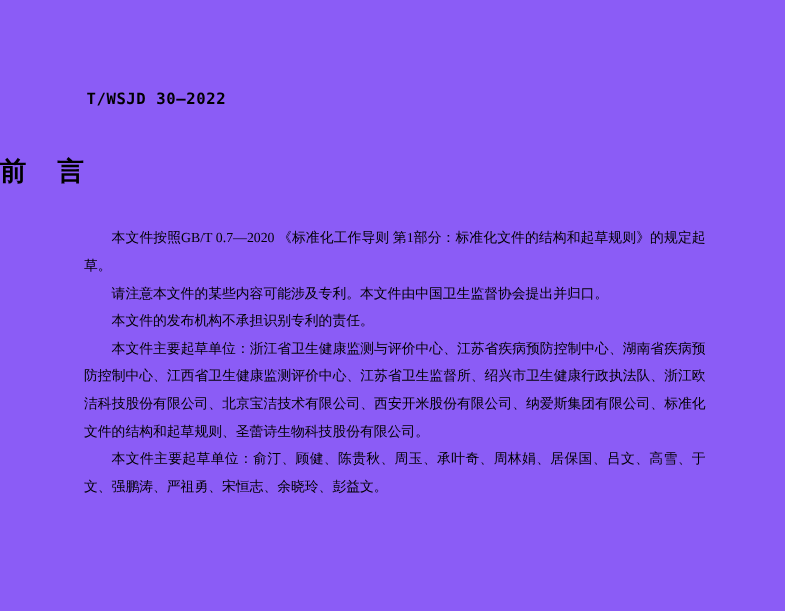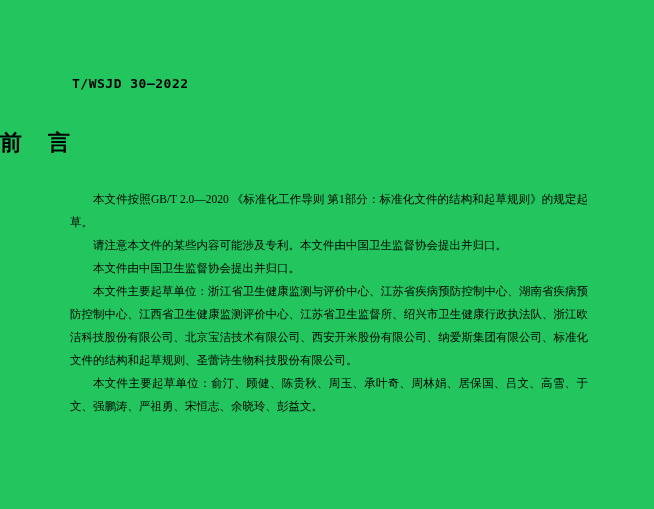--- a/index.html
+++ b/index.html
@@ -4,21 +4,21 @@
 <style>
   html, body {
     margin: 0;
     padding: 0;
     background: #ffffff;
   }
   .page {
     position: relative;
     width: 654px;
     height: 509px;
-    background: #22c55e;
+    background: #8b5cf6;
     overflow: hidden;
     color: #000000;
   }
   .doc-header {
     position: absolute;
     left: 72px;
     top: 76px;
     font-family: "DejaVu Sans Mono", "Liberation Sans", sans-serif;
     font-weight: bold;
     font-size: 13px;
@@ -55,19 +55,19 @@
 </style>
 </head>
 <body>
 
 <div class="page">
   <div class="doc-header">T/WSJD 30—2022</div>
 
   <h1 class="doc-title">前　言</h1>
 
   <div class="doc-body">
-    <p>本文件按照GB/T 2.0—2020 《标准化工作导则 第1部分：标准化文件的结构和起草规则》的规定起草。</p>
+    <p>本文件按照GB/T 0.7—2020 《标准化工作导则 第1部分：标准化文件的结构和起草规则》的规定起草。</p>
     <p>请注意本文件的某些内容可能涉及专利。本文件由中国卫生监督协会提出并归口。</p>
-    <p>本文件由中国卫生监督协会提出并归口。</p>
+    <p>本文件的发布机构不承担识别专利的责任。</p>
     <p>本文件主要起草单位：浙江省卫生健康监测与评价中心、江苏省疾病预防控制中心、湖南省疾病预防控制中心、江西省卫生健康监测评价中心、江苏省卫生监督所、绍兴市卫生健康行政执法队、浙江欧洁科技股份有限公司、北京宝洁技术有限公司、西安开米股份有限公司、纳爱斯集团有限公司、标准化文件的结构和起草规则、圣蕾诗生物科技股份有限公司。</p>
     <p>本文件主要起草单位：俞汀、顾健、陈贵秋、周玉、承叶奇、周林娟、居保国、吕文、高雪、于文、强鹏涛、严祖勇、宋恒志、余晓玲、彭益文。</p>
   </div>
 </div>
 
 </body></html>

